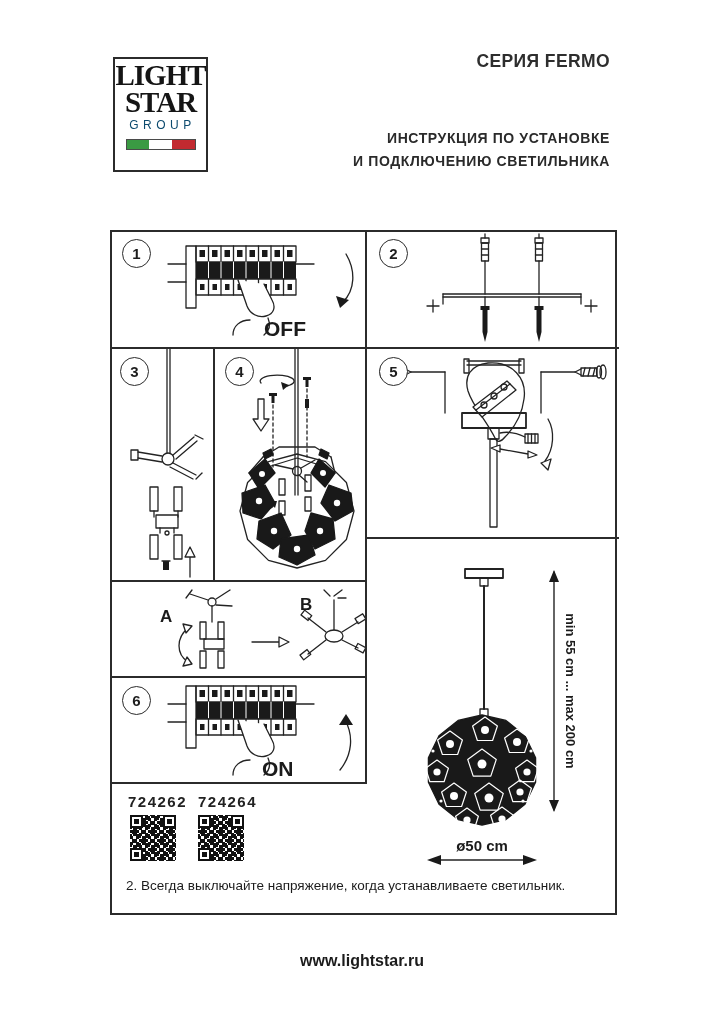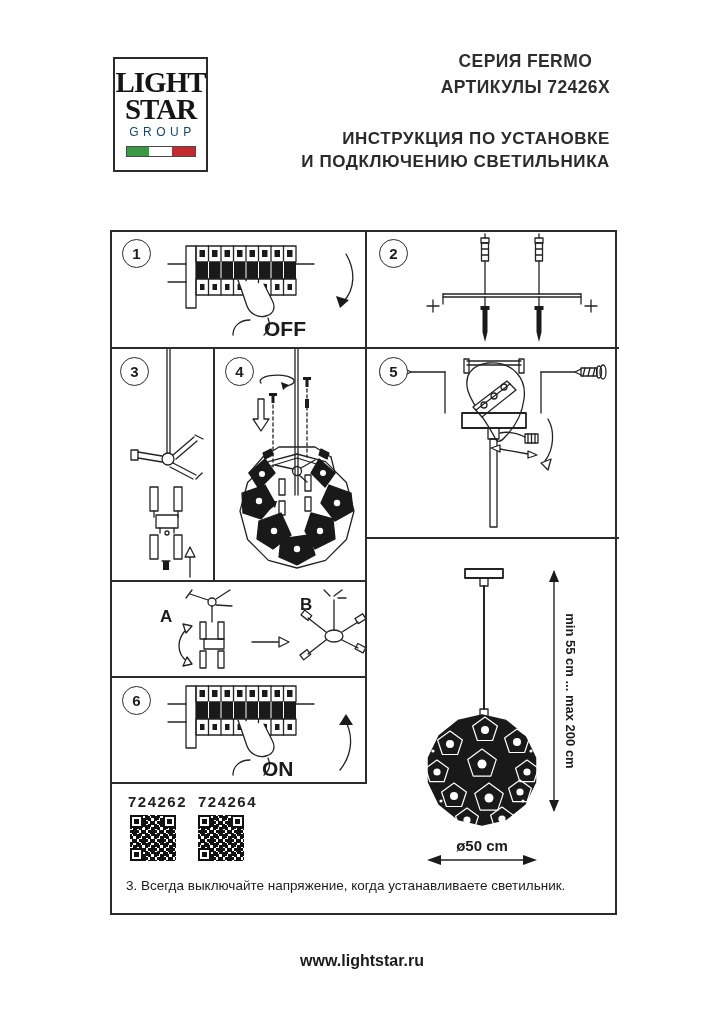--- a/index.html
+++ b/index.html
@@ -1,30 +1,30 @@
 <!DOCTYPE html>
 <html><head>
 <meta charset="utf-8">
 <style>
   html,body{margin:0;padding:0;background:#fff;}
   .page{position:relative;width:724px;height:1024px;background:#ffffff;overflow:hidden;
         font-family:"Liberation Sans",sans-serif;color:#1f1f1f;}
   .abs{position:absolute;box-sizing:border-box;}
 
   
-  .logo-box{left:113px;top:57px;width:95px;height:115px;border:2px solid #2b2b2b;text-align:center;padding-top:10px;}
+  .logo-box{left:113px;top:57px;width:95px;height:115px;border:2px solid #2b2b2b;text-align:center;padding-top:3px;}
   .logo-light,.logo-star{font-family:"Liberation Serif",serif;font-weight:700;font-size:29px;line-height:.92;
         letter-spacing:-1px;color:#151515;transform:scaleY(1.04);}
   .logo-group{font-size:12px;letter-spacing:4.5px;color:#0c4a6e;margin-top:3px;padding-left:4px;}
   .flag{margin:7px auto 0;width:68px;height:9px;border:1px solid #4a4a4a;display:flex;}
   .flag span{flex:1;display:block;}
 
   
   .hdr-series{top:48px;right:114px;text-align:center;font-weight:700;font-size:17.5px;line-height:26px;color:#2e2e2e;letter-spacing:.4px;}
-  .hdr-title{top:127px;right:114px;text-align:right;font-weight:700;font-size:17px;line-height:23px;color:#2a2a2a;letter-spacing:.6px;}
+  .hdr-title{top:127px;right:114px;text-align:right;font-weight:700;font-size:14px;line-height:23px;color:#2a2a2a;letter-spacing:.6px;}
 
   
   .main-box{left:110px;top:230px;width:507px;height:685px;border:2px solid #2b2b2b;}
   .panel{position:absolute;box-sizing:border-box;}
   .bR{border-right:2px solid #2b2b2b;} .bB{border-bottom:2px solid #2b2b2b;}
   .p1{left:0;top:0;width:255px;height:117px;}
   .p2{left:255px;top:0;width:252px;height:117px;}
   .p3{left:0;top:117px;width:103px;height:233px;}
   .p4{left:103px;top:117px;width:152px;height:233px;}
   .p5{left:255px;top:117px;width:252px;height:190px;}
@@ -67,21 +67,20 @@
     <div class="logo-group">GROUP</div>
     <div class="flag">
       <span style="background:#3a9a43"></span>
       <span style="background:#ffffff"></span>
       <span style="background:#c22a30"></span>
     </div>
   </div>
 
   <div class="abs hdr-series">
     <div>СЕРИЯ FERMO</div>
-    <div>АРТИКУЛЫ 72426X</div>
   </div>
   <div class="abs hdr-title">
     <div>ИНСТРУКЦИЯ ПО УСТАНОВКЕ</div>
     <div>И ПОДКЛЮЧЕНИЮ СВЕТИЛЬНИКА</div>
   </div>
 
   <div class="abs main-box">
 
     <div class="panel p1 bR bB">
       <div class="stepc" style="left:10px;top:7px">1</div>
@@ -522,18 +521,18 @@
         </div>
       <div class="fnd" style="right:0;top:0">
           <i></i>
         </div>
       <div class="fnd" style="left:0;bottom:0">
           <i></i>
         </div>
     </div>
 
     <div class="abs notes">
-      <div>3. Всегда выключайте напряжение, когда устанавливаете светильник.</div>
+      <div>2. Всегда выключайте напряжение, когда устанавливаете светильник.</div>
     </div>
   </div>
 
   <div class="abs footer">www.lightstar.ru</div>
 </div>
 
 </body></html>

